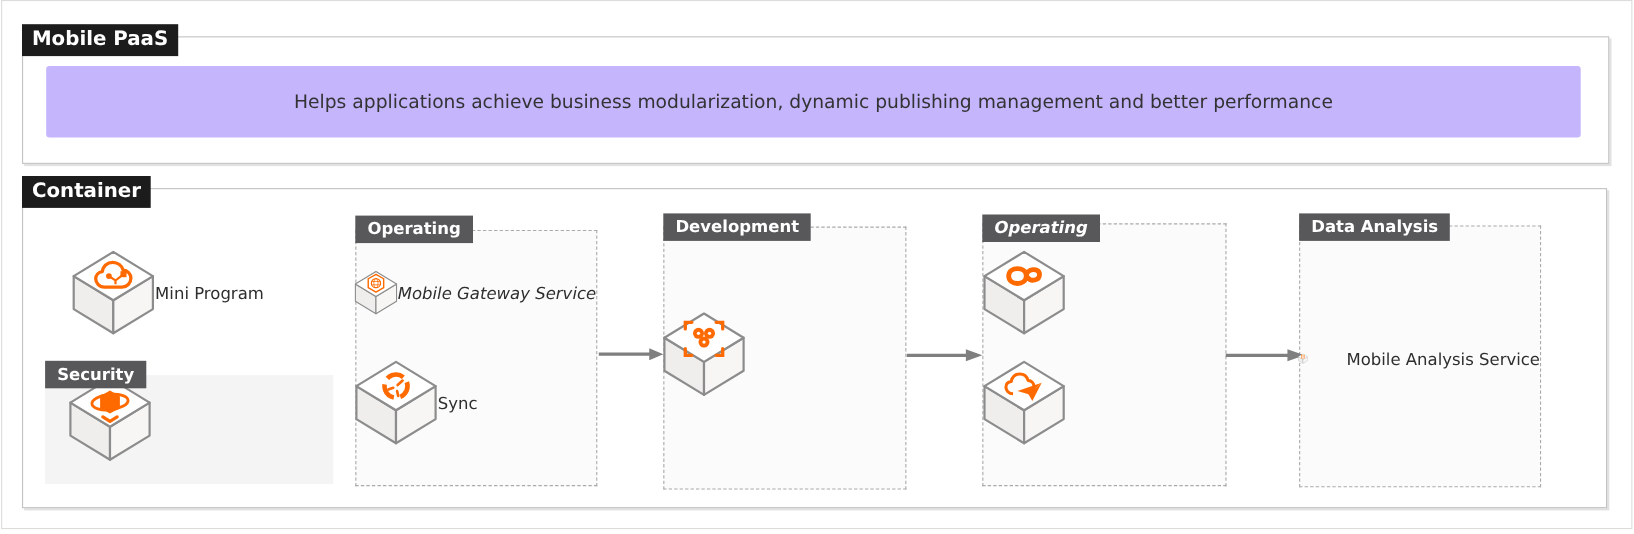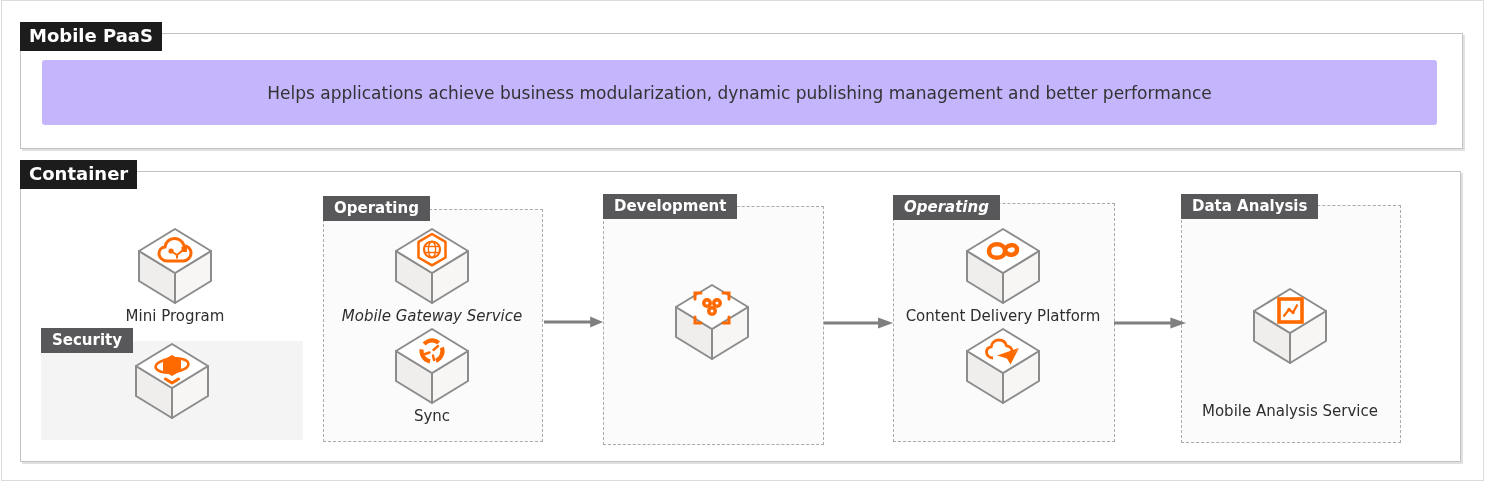--- a/index.html
+++ b/index.html
@@ -46,21 +46,21 @@
   #development-badge{left:603px;top:194px;}
   #operating-badge{left:893px;top:195px;font-style:italic;}
   #data-analysis-badge{left:1181px;top:194px;}
   #security-panel{
     position:absolute;left:41px;top:341px;width:262px;height:99px;
     background:#f4f4f4;z-index:2;
   }
   #security-badge{left:41px;top:328px;}
   .node{
     position:absolute;width:220px;z-index:4;
-    display:flex;flex-direction:column;align-items:center;
+    display:flex;flex-direction:row;align-items:center;
   }
   .node-label{
     margin-top:2px;font-size:15px;color:#2e2e2e;white-space:nowrap;text-align:center;
   }
   .flow-arrow{position:absolute;z-index:3;}
   #node-mini-program{left:65px;top:227px;}
   #node-security-armor{left:62px;top:342px;}
   #node-gateway{left:322px;top:227px;font-style:italic;}
   #node-sync{left:322px;top:327px;}
   #node-delivery{left:602px;top:283px;}
@@ -213,21 +213,20 @@
 <div class="node" id="node-delivery">
   <svg class="node-icon" width="76" height="78">
       <use href="#icon-delivery"></use>
     </svg>
 </div>
 
 <div class="node" id="node-cdp">
   <svg class="node-icon" width="76" height="78">
       <use href="#icon-content-delivery"></use>
     </svg>
-  <div class="node-label">Content Delivery Platform</div>
 </div>
 
 <div class="node" id="node-push">
   <svg class="node-icon" width="76" height="78">
       <use href="#icon-message-push"></use>
     </svg>
 </div>
 
 <div class="node" id="node-analysis">
   <svg class="node-icon" width="76" height="78">

